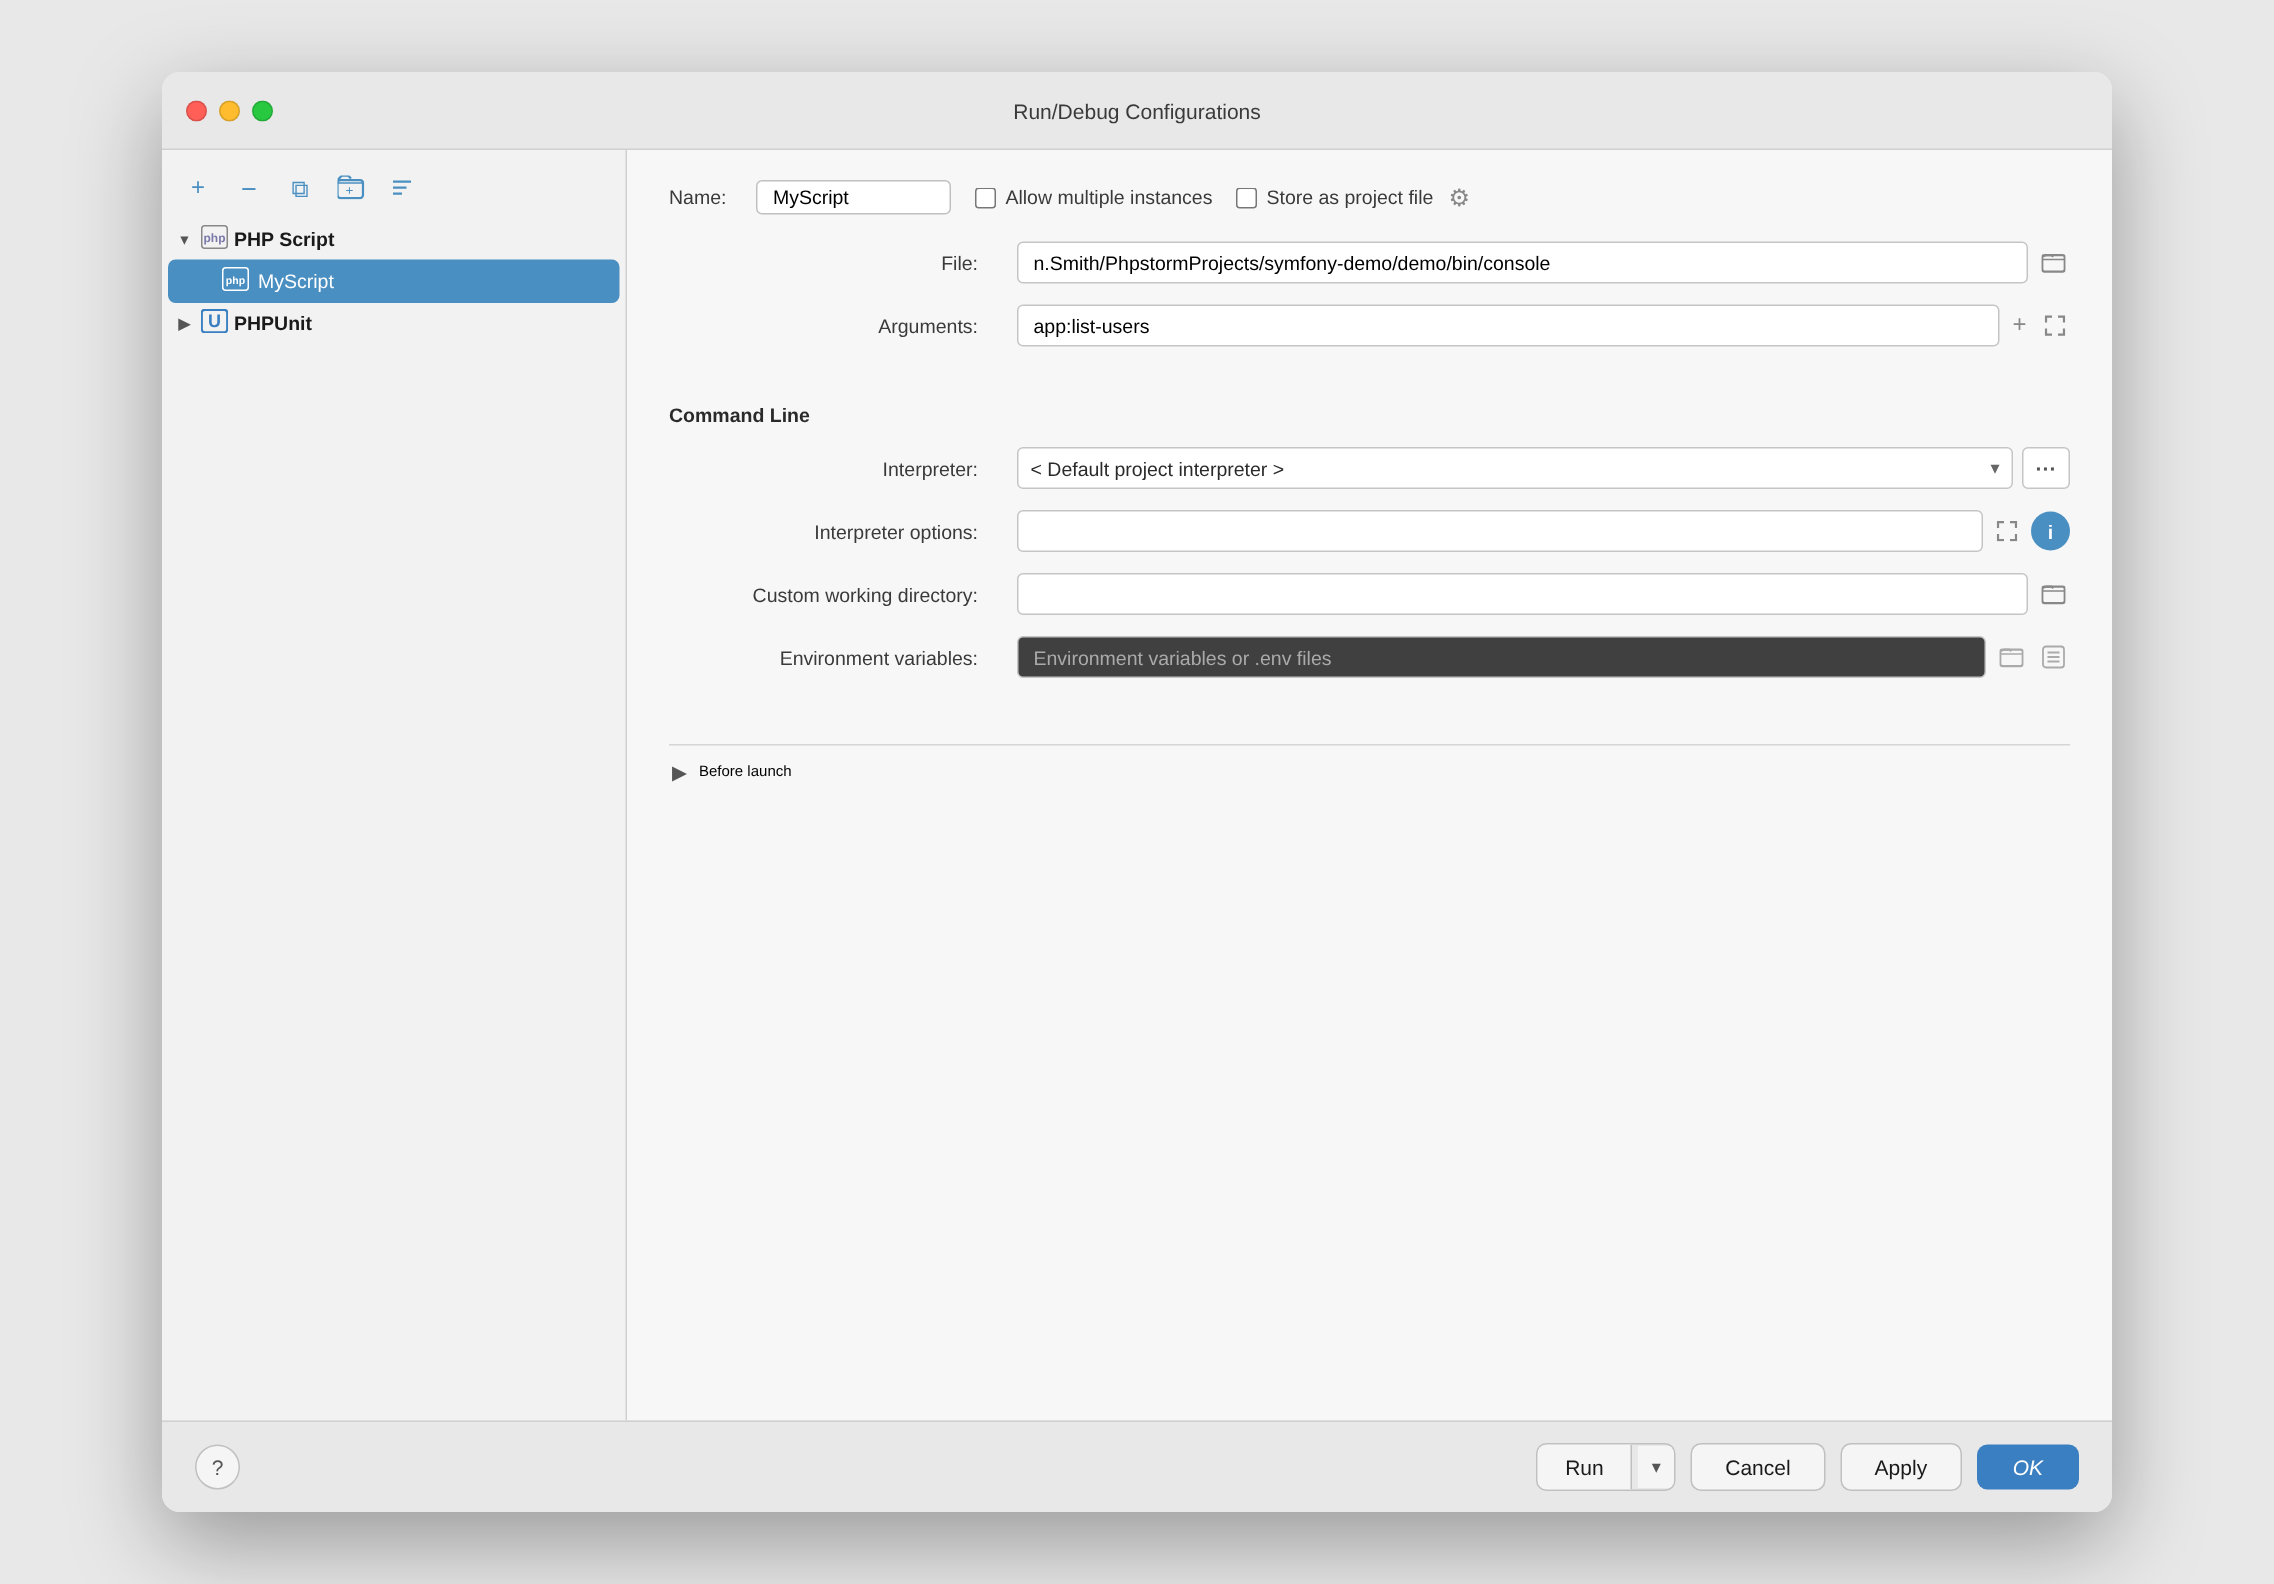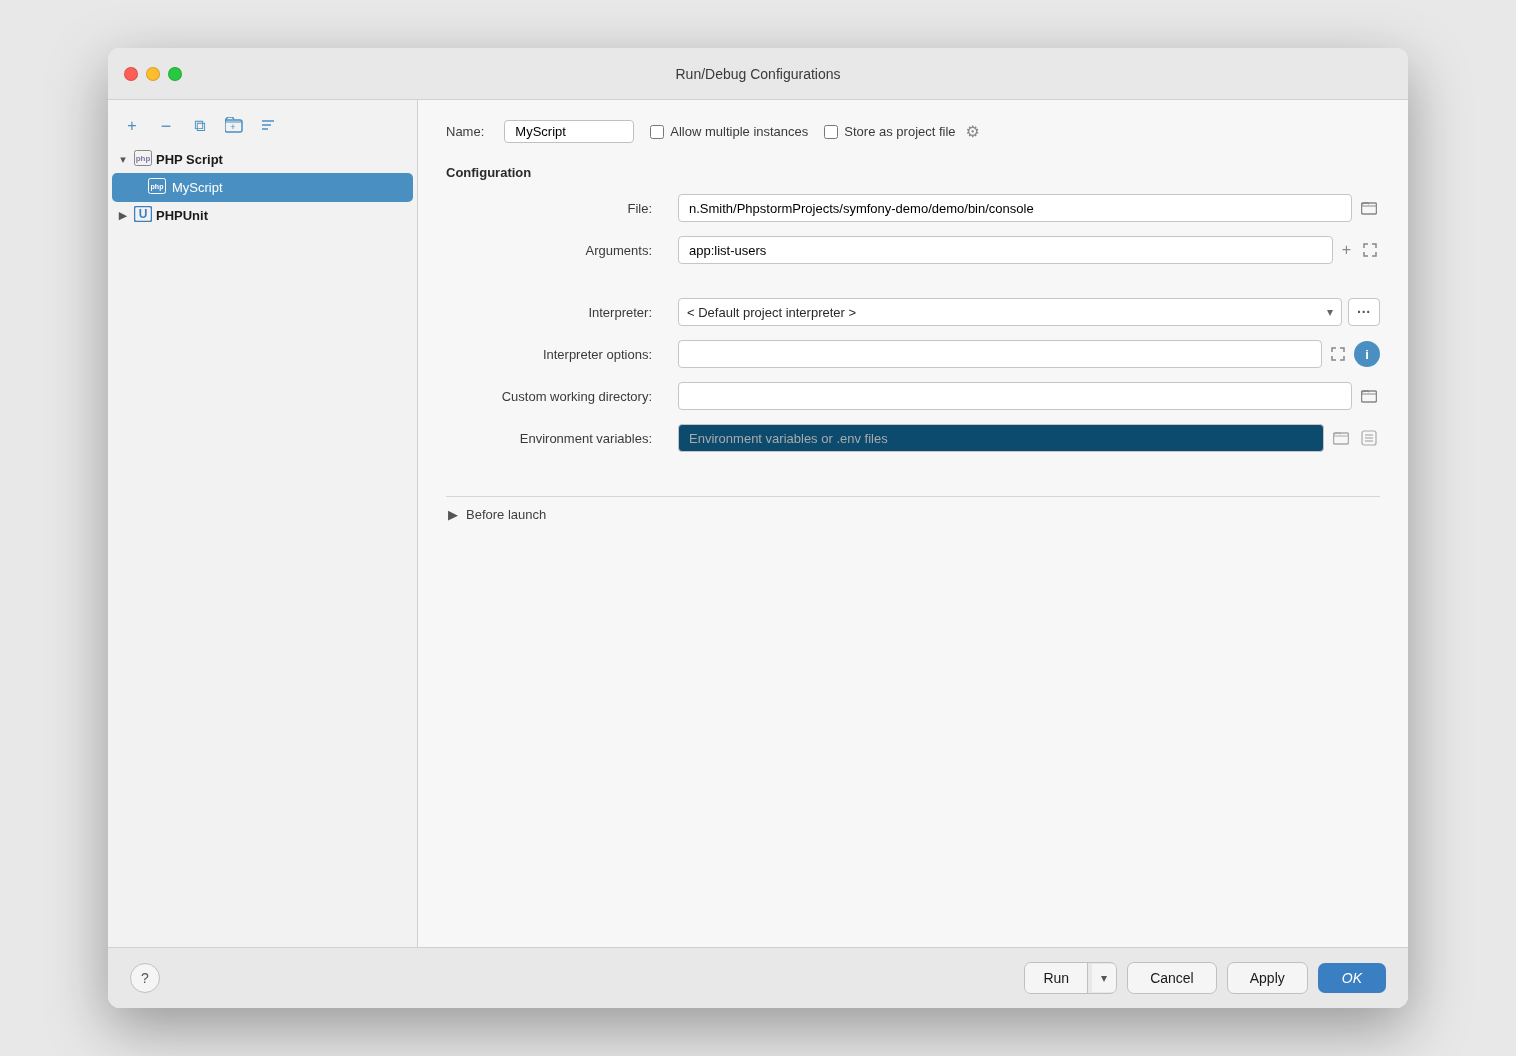--- a/index.html
+++ b/index.html
@@ -281,43 +281,43 @@
       font-weight: 700;
       flex-shrink: 0;
     }
     
     .env-input {
       flex: 1;
       border: 1px solid #c5c5c5;
       border-radius: 4px;
       padding: 4px 10px;
       font-size: 13px;
-      background: #0c4a6e;
+      background: #404040;
       height: 28px;
       color: #aaa;
       display: flex;
       align-items: center;
     }
     
     .before-launch-section {
       margin-top: 20px;
       padding-top: 10px;
     }
     .before-launch-header {
       display: flex;
       align-items: center;
       gap: 6px;
       cursor: pointer;
       padding-bottom: 8px;
       border-top: 1px solid #d5d5d5;
       padding-top: 10px;
     }
     .before-launch-label {
-      font-size: 13px;
-      color: #404040;
+      font-size: 10px;
+      color: #000000;
     }
     
     .bottom-bar {
       display: flex;
       align-items: center;
       justify-content: flex-end;
       padding: 14px 22px;
       background: #e8e8e8;
       border-top: 1px solid #d0d0d0;
       gap: 10px;
@@ -477,21 +477,20 @@
           <input type="checkbox" style="">
           <span class="checkbox-label">Allow multiple instances</span>
         </div>
         <div class="checkbox-group">
           <input type="checkbox" style="">
           <span class="checkbox-label">Store as project file</span>
           <span class="settings-icon">⚙</span>
         </div>
       </div>
 
-      <div class="section-header">Configuration</div>
 
       <div class="form-field">
         <span class="field-label">File:</span>
         <div class="field-input-wrap">
           <input class="text-input" type="text" value="n.Smith/PhpstormProjects/symfony-demo/demo/bin/console" style="">
           <button class="field-icon-btn" title="Browse">
             <svg width="16" height="16" viewBox="0 0 16 16" fill="none">
               <rect x="0.5" y="3" width="15" height="11" rx="1.5" stroke="#888" stroke-width="1.5" fill="none"></rect>
               <path d="M0.5 6h15" stroke="#888" stroke-width="1"></path>
               <path d="M0.5 4l3-1h3l1.5 1" stroke="#888" stroke-width="1.5" fill="none"></path>
@@ -513,20 +512,21 @@
               <polyline points="9,1 13,1 13,5" stroke="#888" stroke-width="1.5" fill="none"></polyline>
               <polyline points="1,9 1,13 5,13" stroke="#888" stroke-width="1.5" fill="none"></polyline>
               <polyline points="9,13 13,13 13,9" stroke="#888" stroke-width="1.5" fill="none"></polyline>
             </svg>
           </button>
         </div>
       </div>
 
       <div style="height:20px;"></div>
 
+      <div class="section-header">Command Line</div>
 
       <div class="form-field">
         <span class="field-label">Interpreter:</span>
         <div class="field-input-wrap interpreter-wrap">
           <div class="interpreter-select">
             <span class="interpreter-select-text">&lt; Default project interpreter &gt;</span>
             <span class="interpreter-chevron">▾</span>
           </div>
           <button class="ellipsis-btn">···</button>
         </div>

